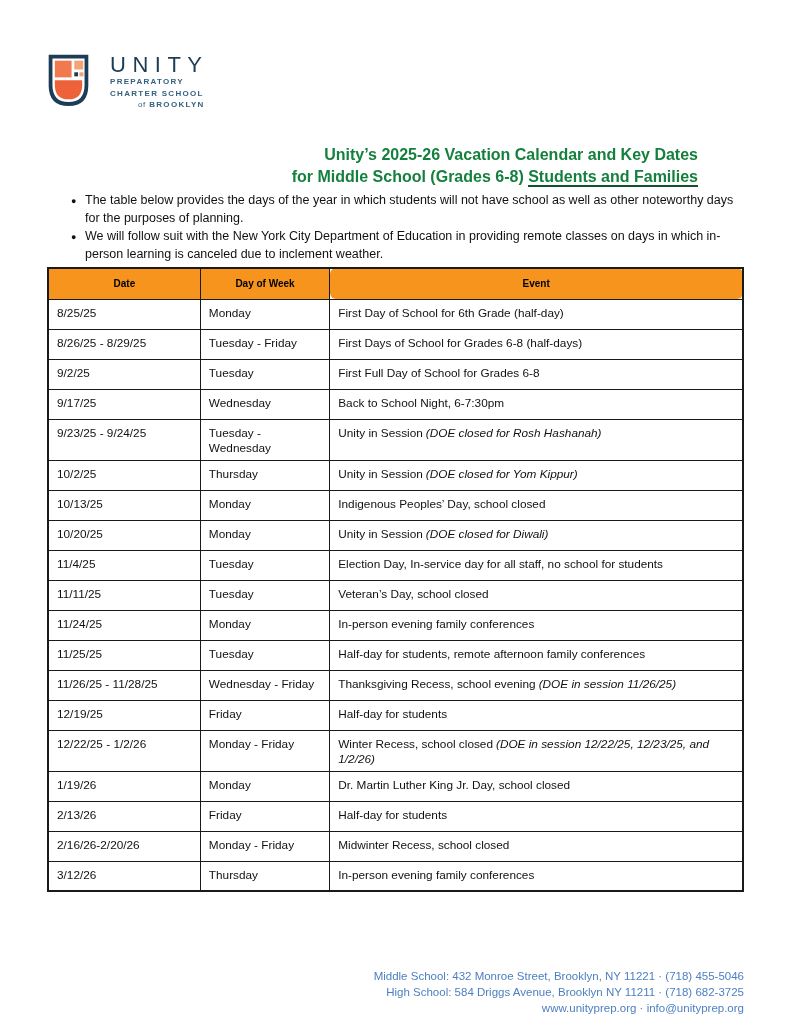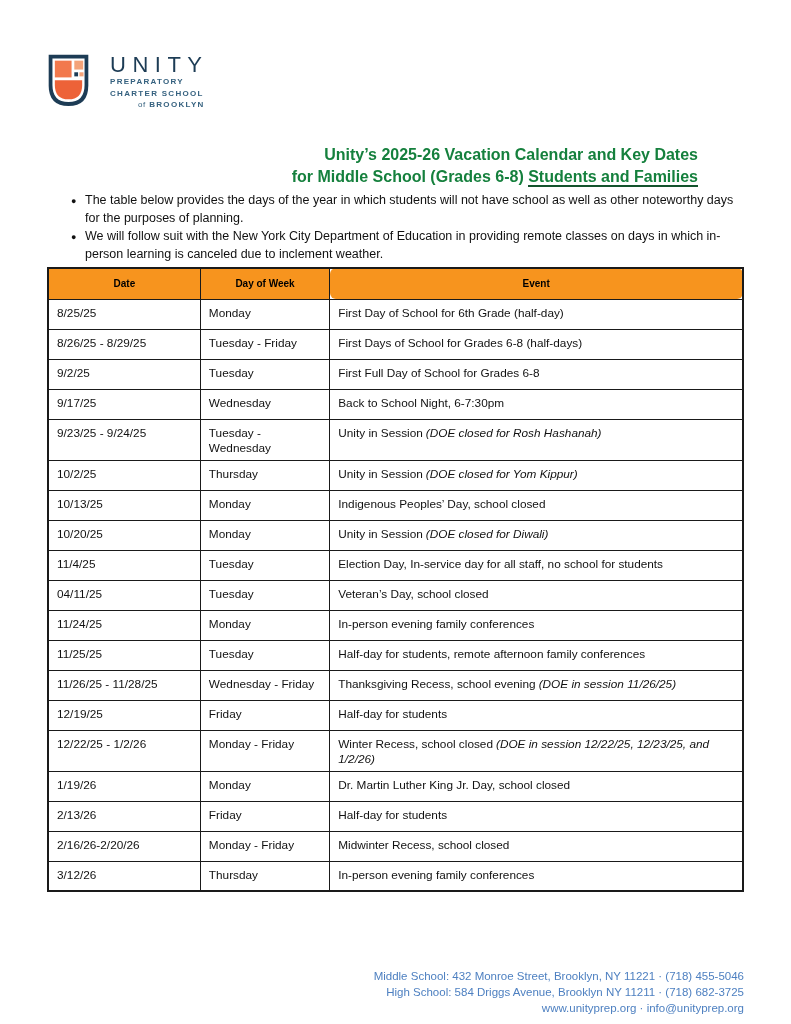--- a/index.html
+++ b/index.html
@@ -171,21 +171,21 @@
           <td><span>Unity in Session</span><i class="note">(DOE closed for Diwali)</i></td>
         </tr>
 
         <tr>
           <td>11/4/25</td>
           <td>Tuesday</td>
           <td><span>Election Day, In-service day for all staff, no school for students</span></td>
         </tr>
 
         <tr>
-          <td>04/11/25</td>
+          <td>11/11/25</td>
           <td>Tuesday</td>
           <td><span>Veteran’s Day, school closed</span></td>
         </tr>
 
         <tr>
           <td>11/24/25</td>
           <td>Monday</td>
           <td><span>In-person evening family conferences</span></td>
         </tr>
 

